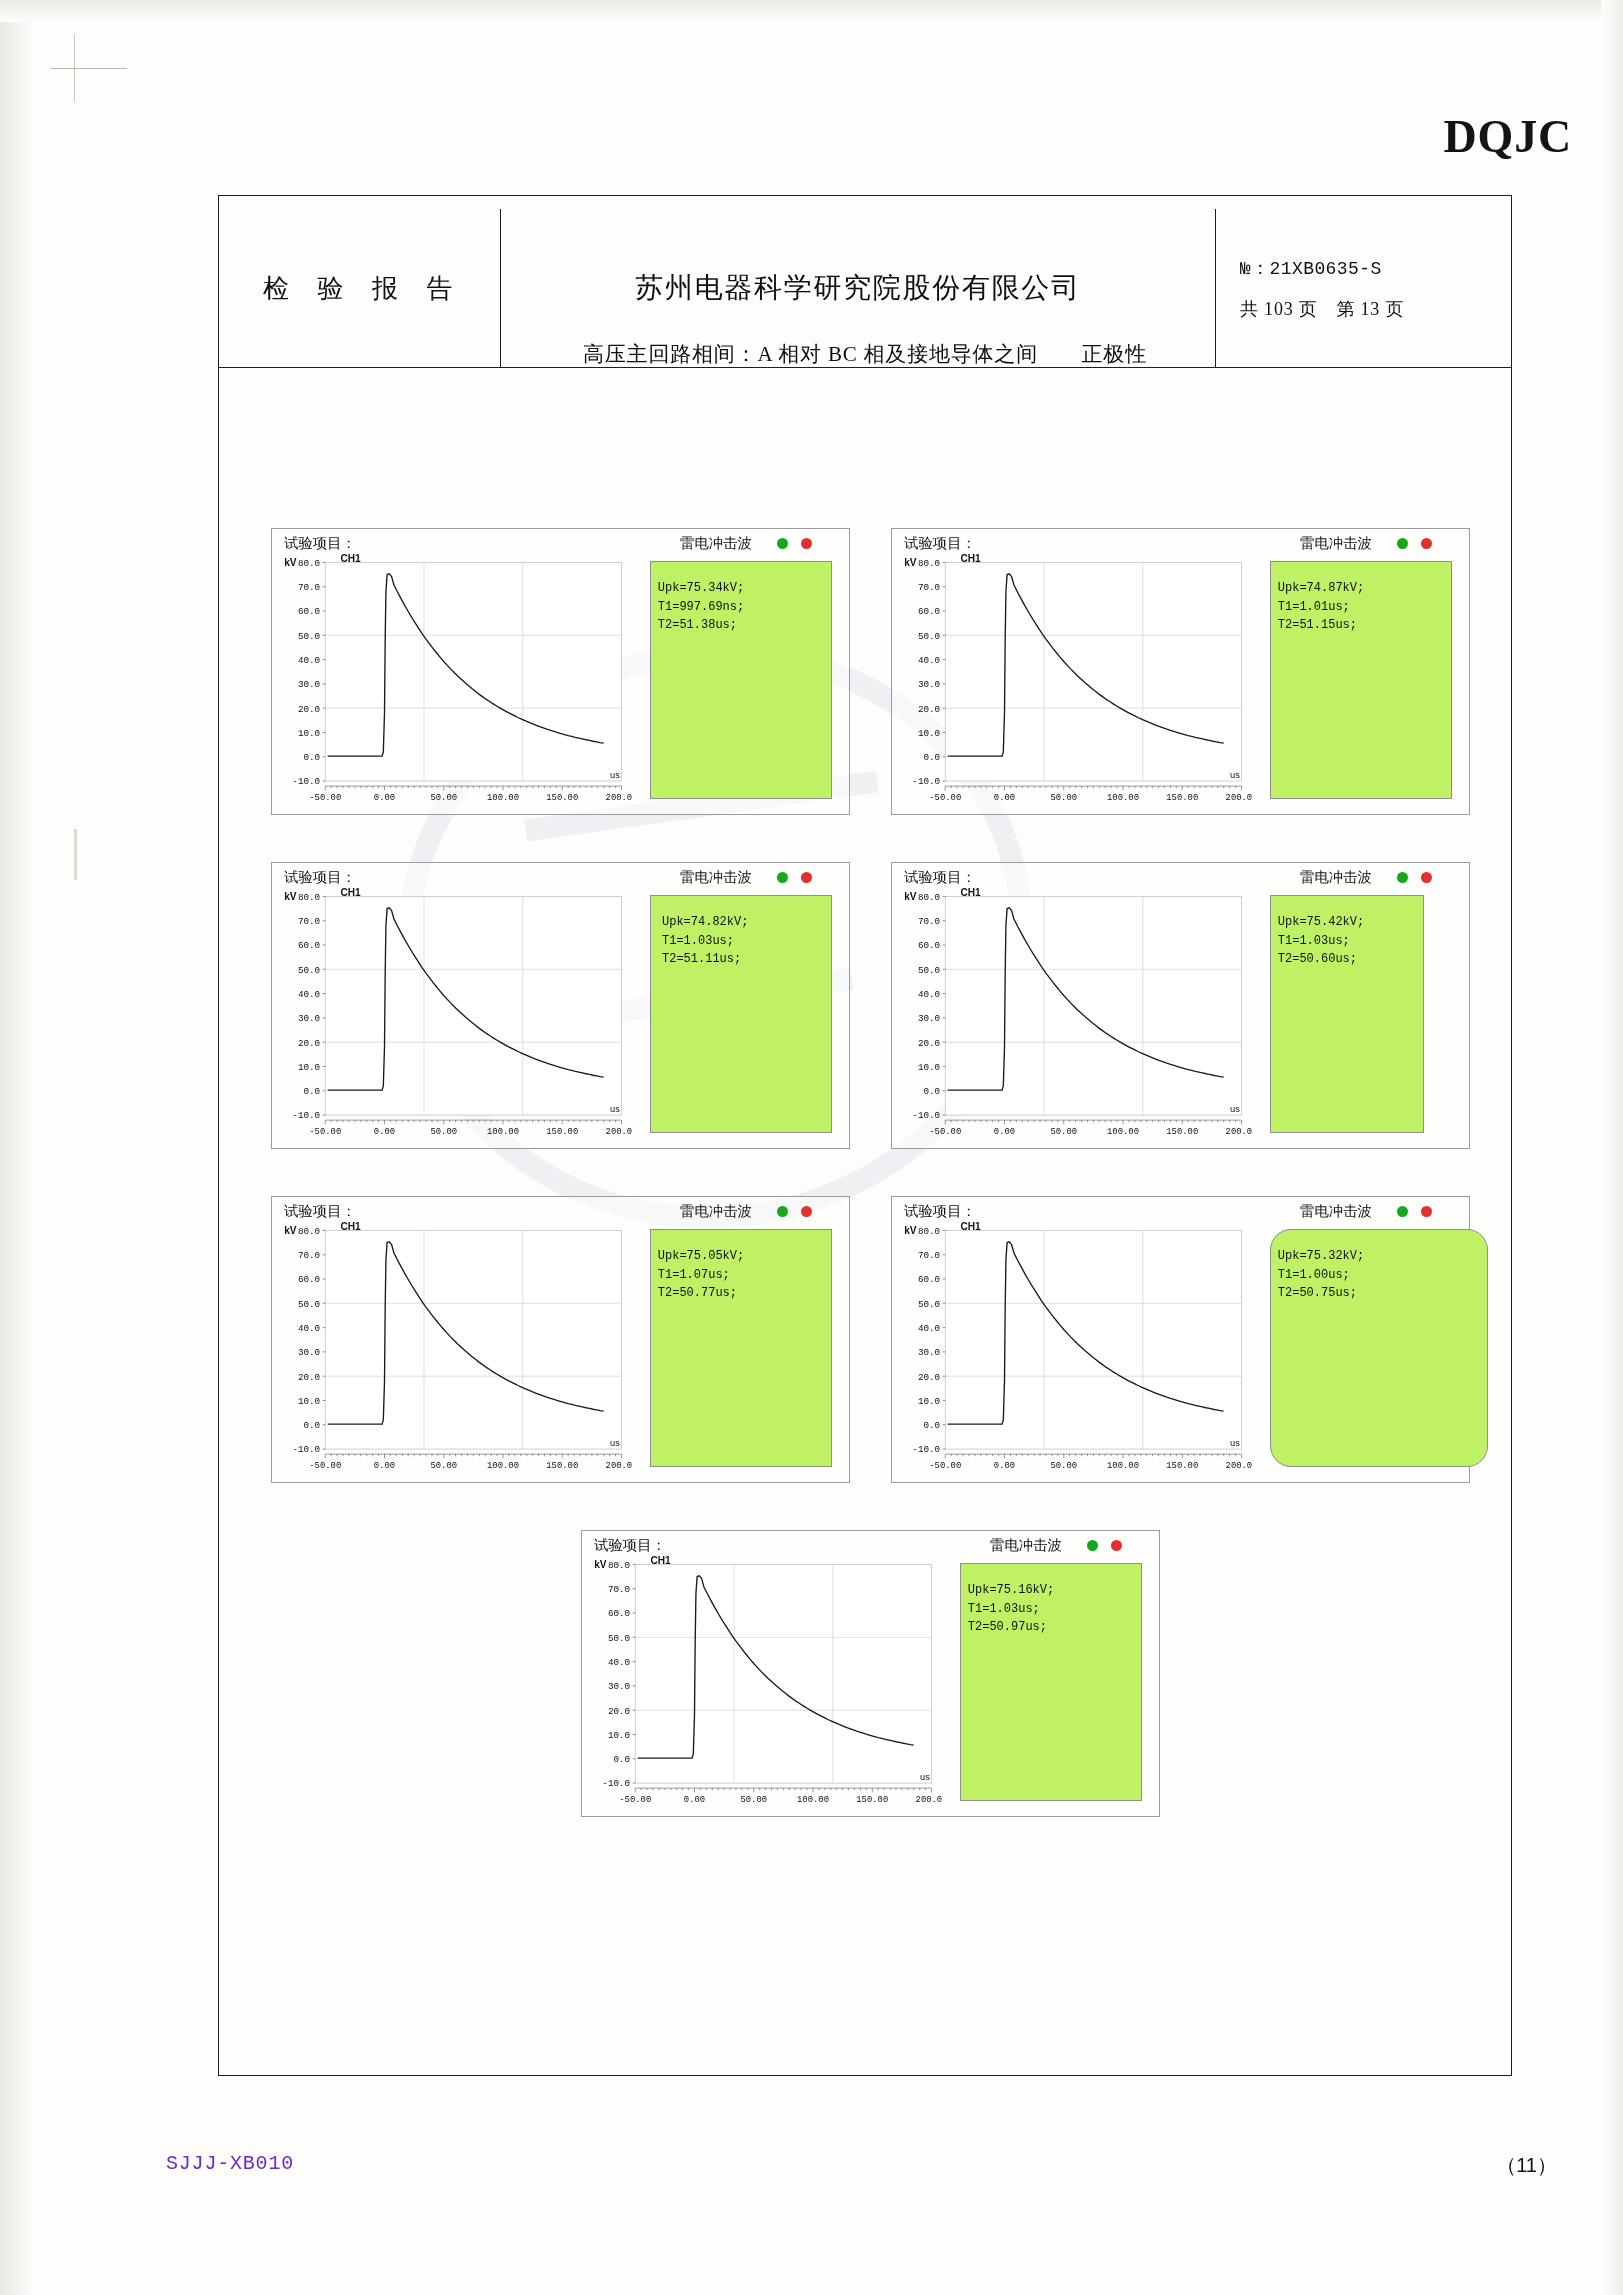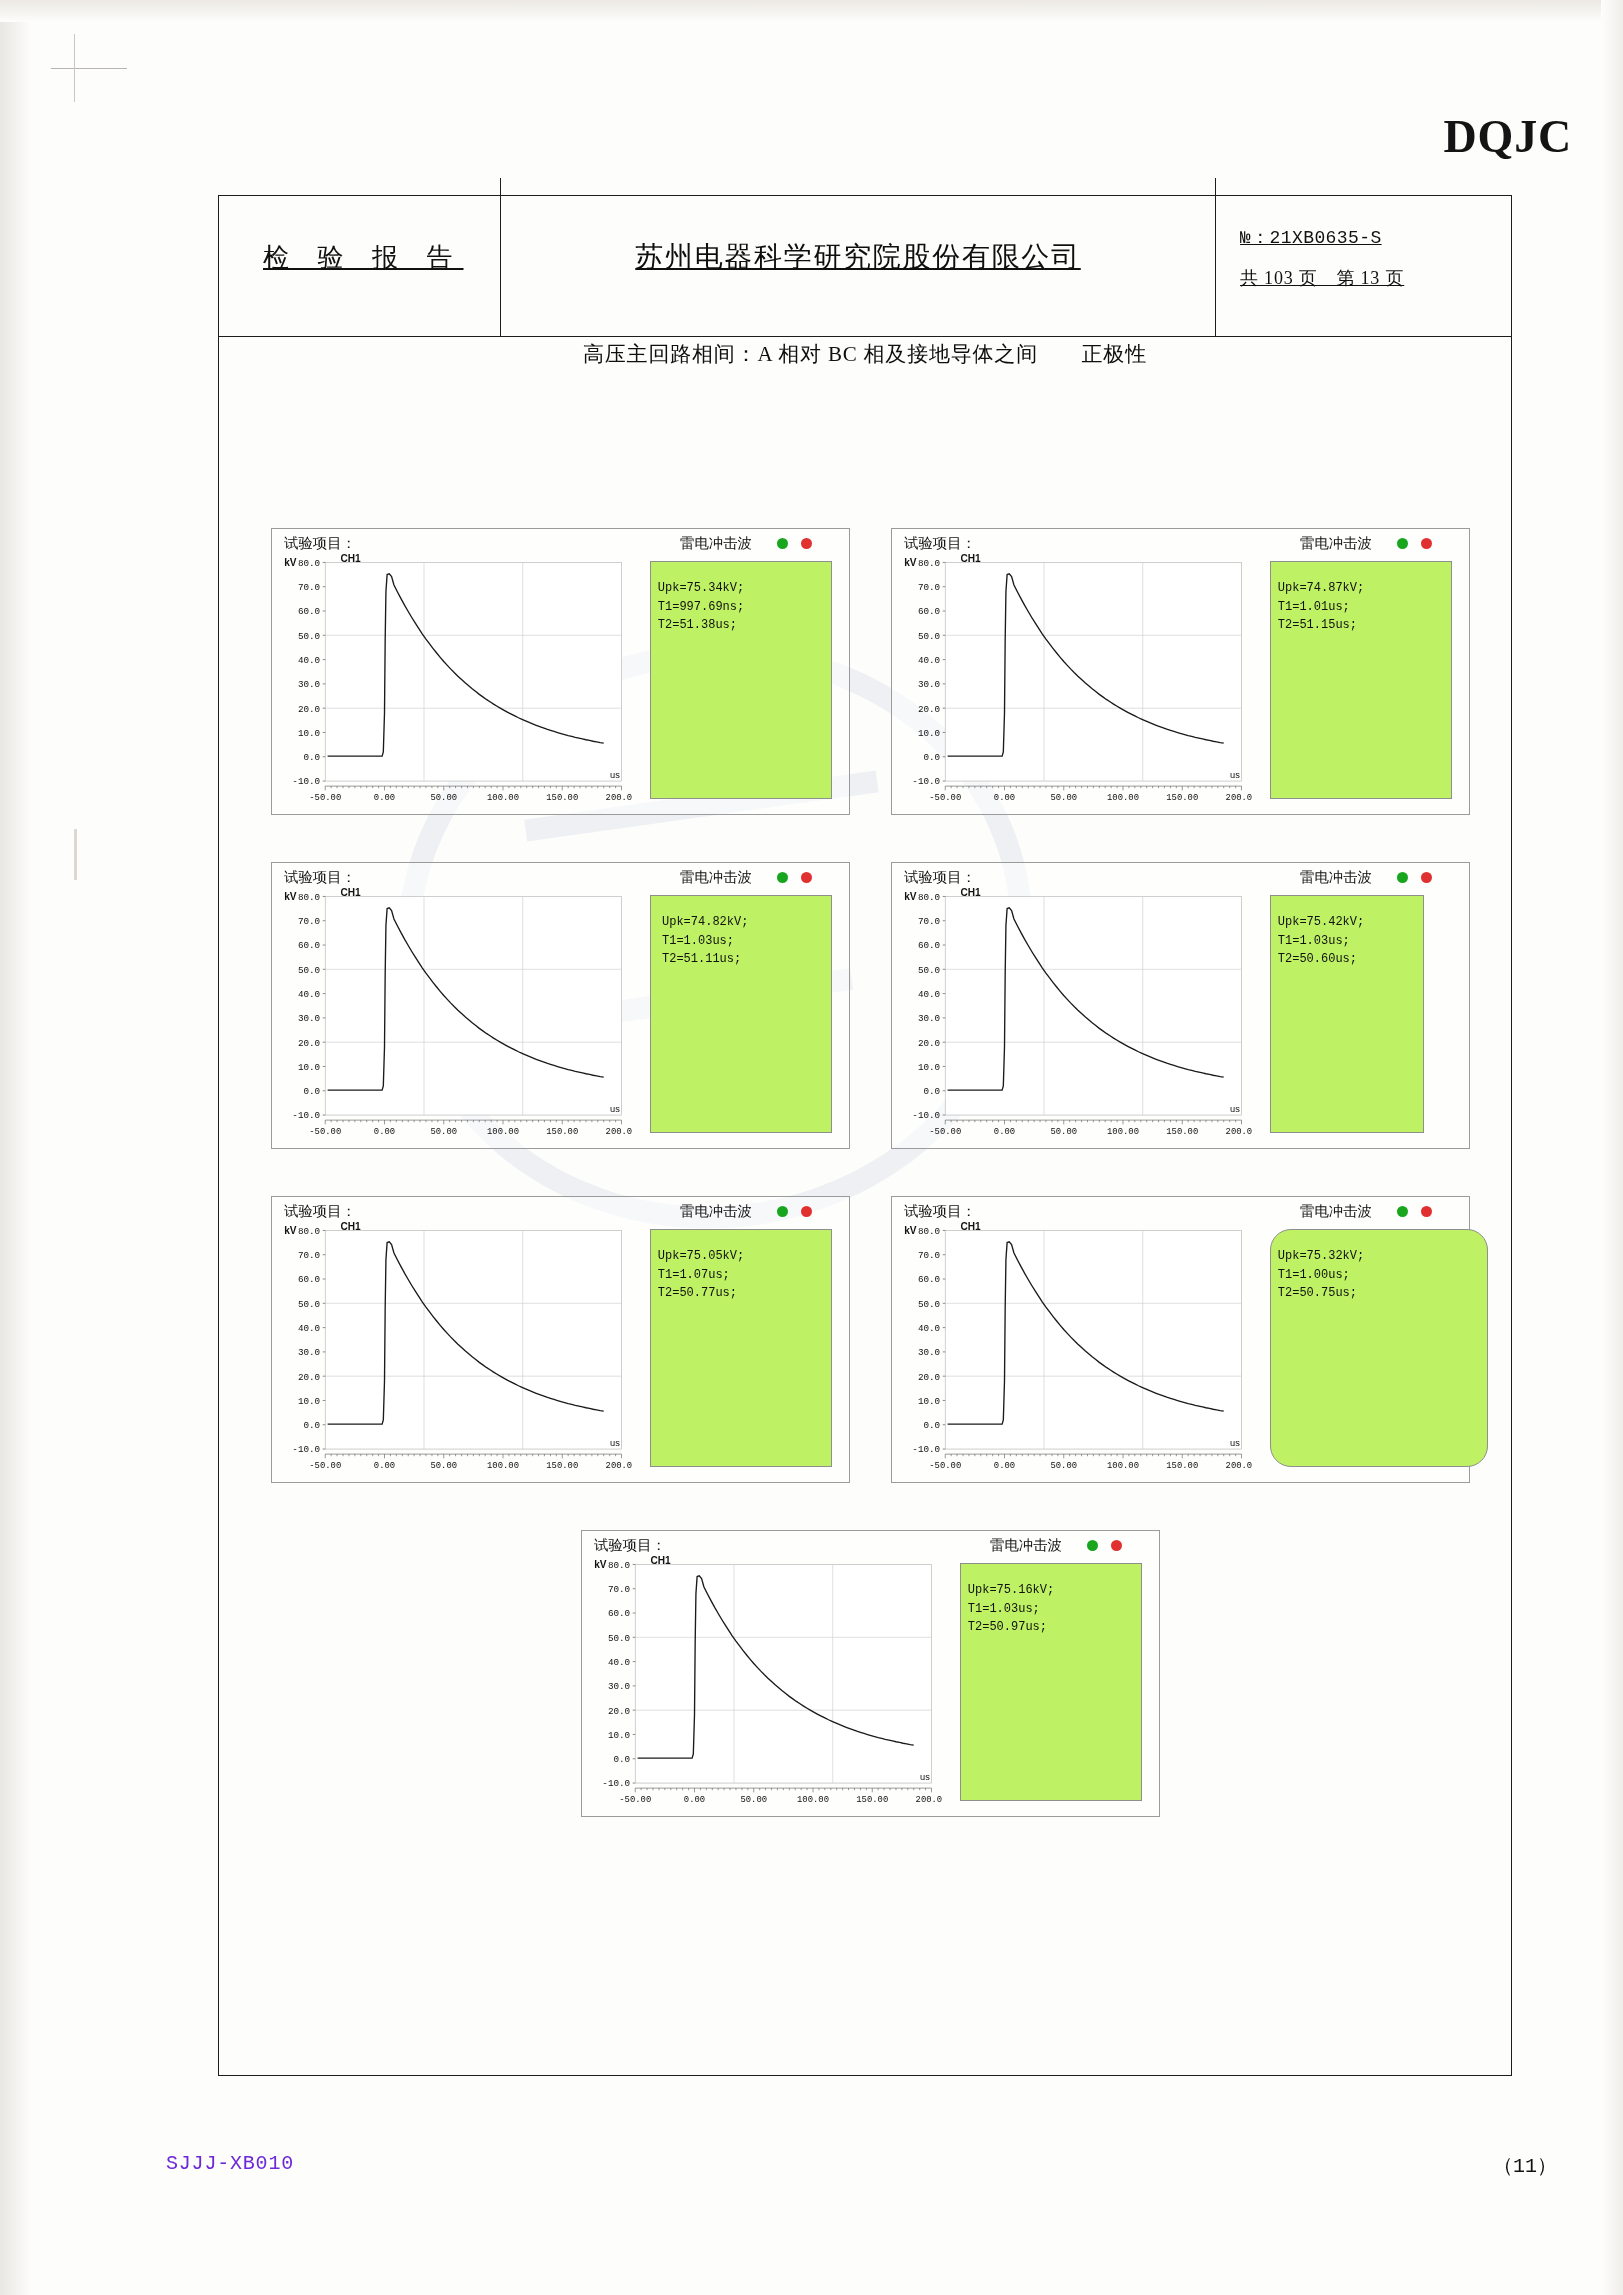--- a/index.html
+++ b/index.html
@@ -79,27 +79,26 @@
     width: 1294px;
     height: 1881px;
     border: 1.7px solid #1d1d1d;
     box-sizing: border-box;
   }
 
   
   .hdr {
     position: absolute;
     left: 218px;
-    top: 178px;
+    top: 209px;
     width: 1294px;
     height: 159px;
     box-sizing: border-box;
     border-bottom: 1.7px solid #1d1d1d;
     display: flex;
-    text-decoration: underline;
   }
   .hdr-cell-1 {
     width: 283px;
     border-right: 1.7px solid #1d1d1d;
     display: flex;
     align-items: center;
     justify-content: center;
     box-sizing: border-box;
   }
   .hdr-title {
@@ -262,21 +261,21 @@
     top: 2152px;
     font-family: "Liberation Mono", monospace;
     font-size: 20px;
     letter-spacing: 0.8px;
     color: #6d28d9;
   }
   .footer-right {
     position: absolute;
     right: 66px;
     top: 2152px;
-    font-family: Liberation Mono, monospace;
+    font-family: Liberation Sans, sans-serif;
     font-size: 20px;
     color: #111;
   }
 </style>
 </head>
 <body>
 
 <div class="page">
   <div class="scan-edge-left"></div>
   <div class="scan-edge-top"></div>

